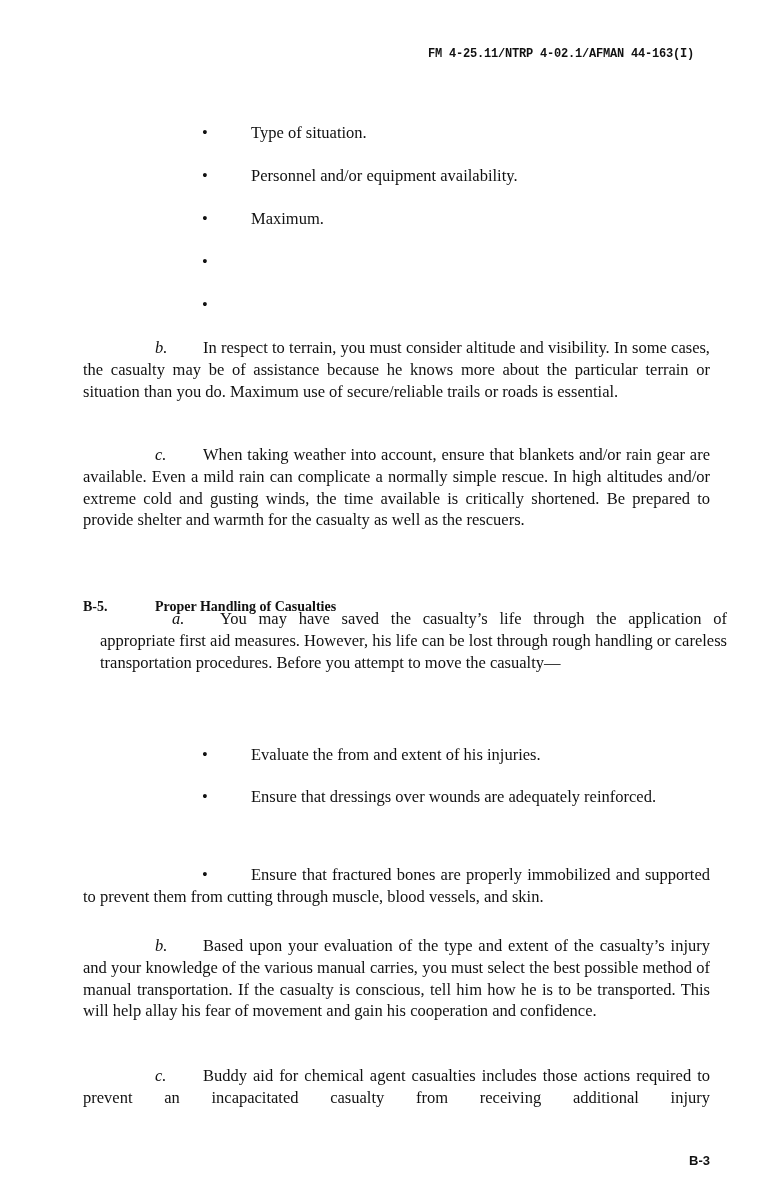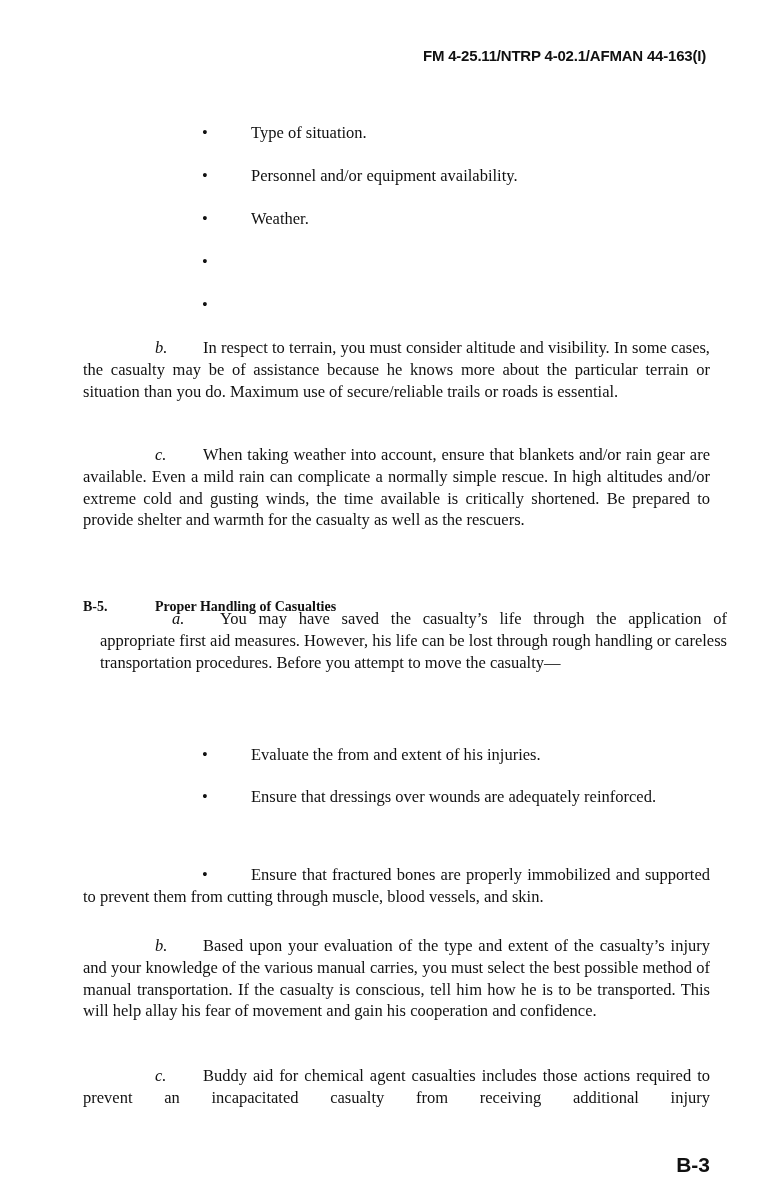--- a/index.html
+++ b/index.html
@@ -11,33 +11,33 @@
       width: 770px;
       height: 1200px;
       position: relative;
       overflow: hidden;
       color: #111111;
       font-family: "Liberation Serif", "DejaVu Serif", serif;
     }
     .header {
       position: absolute;
       top: 47px;
-      right: 64px;
-      font-family: Liberation Sans, sans-serif;
+      right: 76px;
+      font-family: Liberation Mono, monospace;
       font-weight: bold;
-      font-size: 15px;
+      font-size: 12px;
       letter-spacing: -0.2px;
     }
     .footer {
       position: absolute;
       top: 1153px;
       right: 60px;
       font-family: "Liberation Sans", "DejaVu Sans", sans-serif;
       font-weight: bold;
-      font-size: 21px;
+      font-size: 13px;
     }
     .content {
       position: absolute;
       left: 83px;
       width: 627px;
       font-size: 16.5px;
       line-height: 21.8px;
     }
     .bullet {
       position: absolute;
@@ -104,21 +104,21 @@
   <div class="bullet" style="top:122px;">
     <span class="dot">•</span>
     <span class="text">Type of situation.</span>
   </div>
   <div class="bullet" style="top:165px;">
     <span class="dot">•</span>
     <span class="text">Personnel and/or equipment availability.</span>
   </div>
   <div class="bullet" style="top:208px;">
     <span class="dot">•</span>
-    <span class="text">Weather.</span>
+    <span class="text">Maximum.</span>
   </div>
   <div class="bullet" style="top:251px;">
     <span class="dot">•</span>
   </div>
   <div class="bullet" style="top:294px;">
     <span class="dot">•</span>
   </div>
 
   <div class="para" style="top:337px;">
     <span class="label">b.</span><span>In respect to terrain, you must consider altitude and visibility. In some cases, the casualty may be of assistance because he knows more about the particular terrain or situation than you do.  Maximum use of secure/reliable trails or roads is essential.</span>

